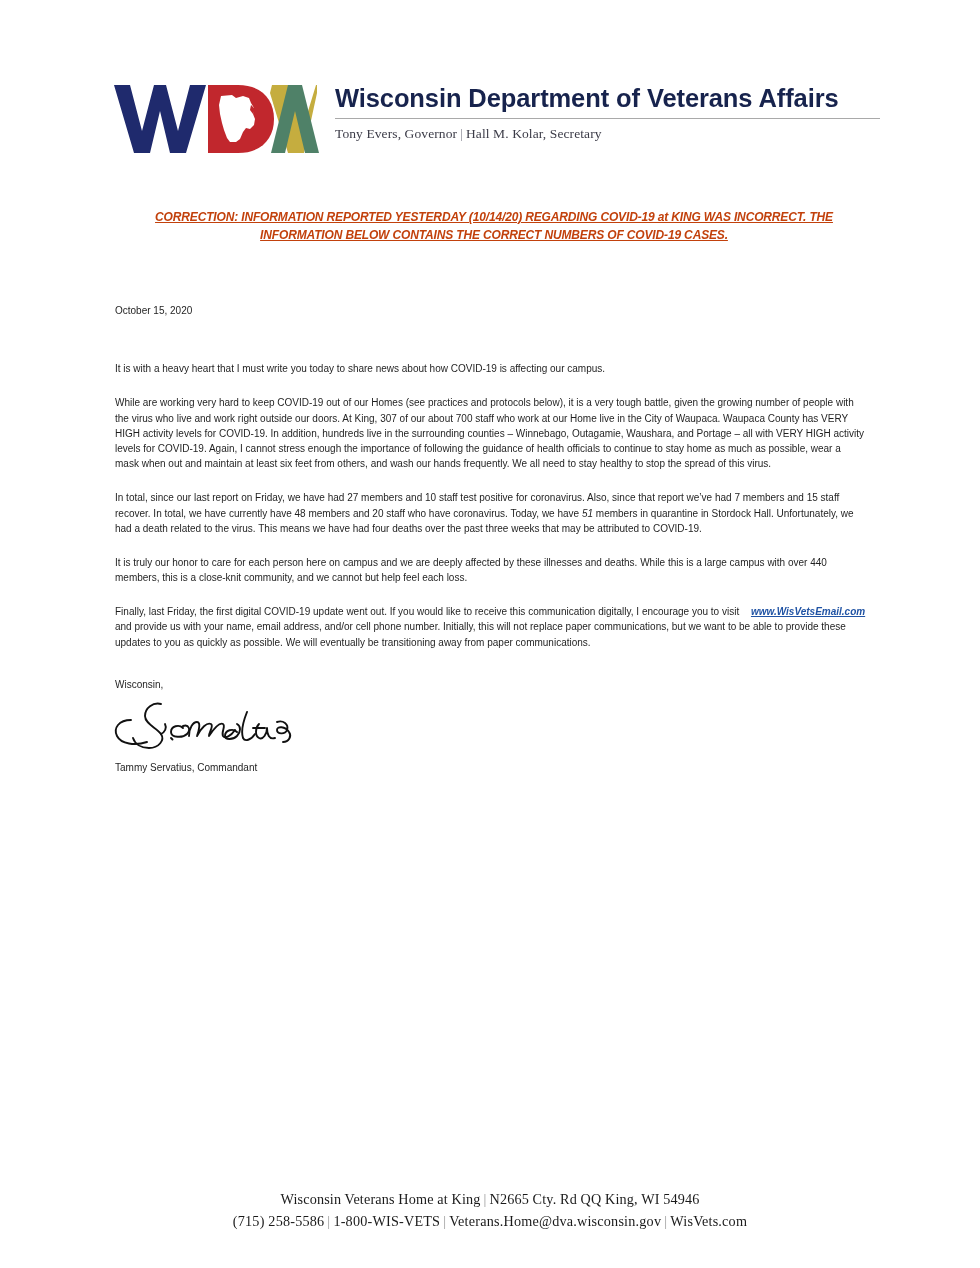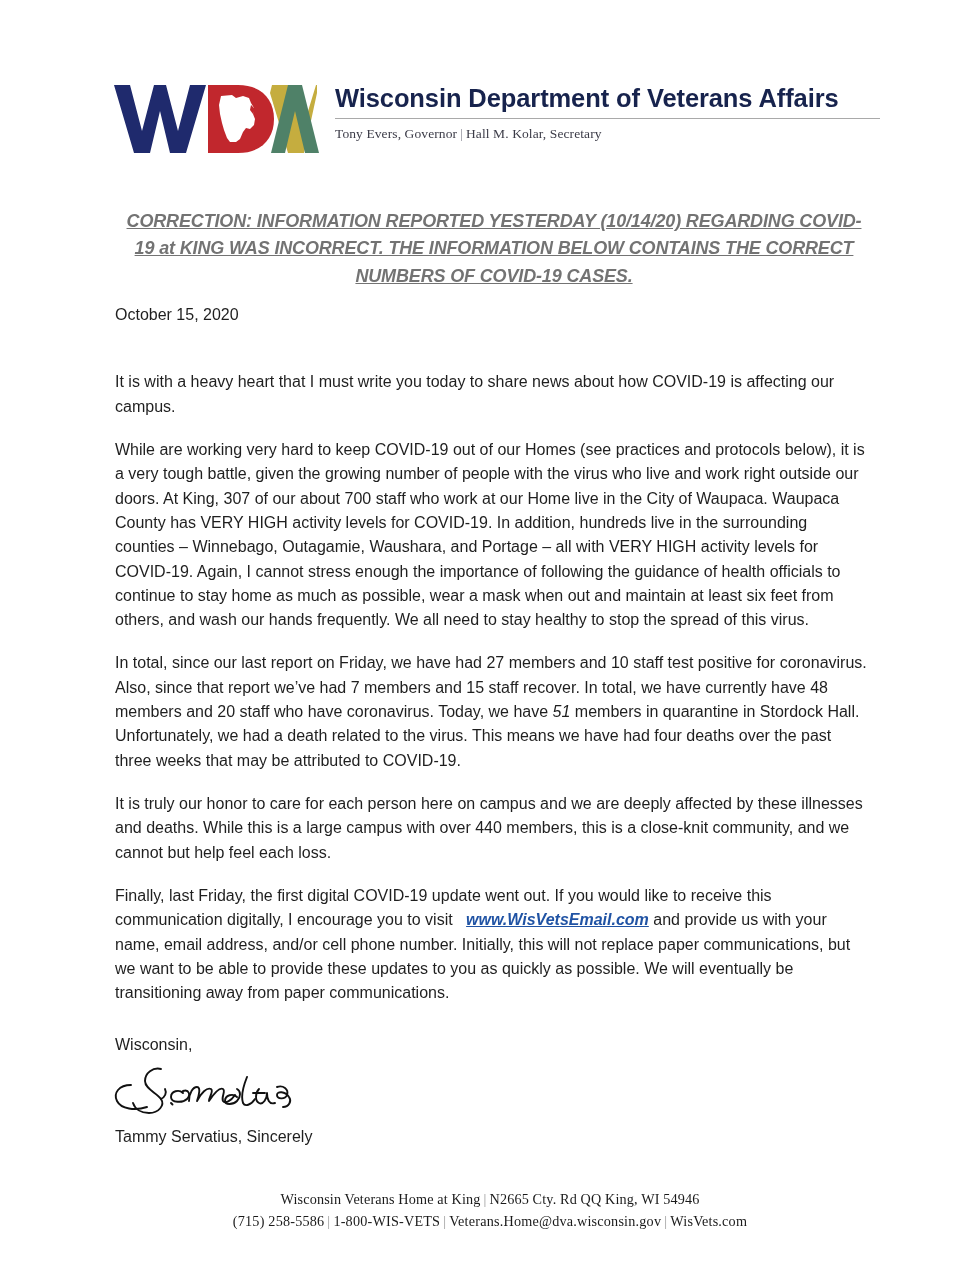--- a/index.html
+++ b/index.html
@@ -75,36 +75,36 @@
     padding: 0 3px;
   }
 
   
   .correction {
     position: absolute;
     top: 208px;
     left: 124px;
     width: 740px;
     text-align: center;
-    color: #737373;
+    color: #c2410c;
     font-weight: bold;
     font-style: italic;
     text-decoration: underline;
-    font-size: 18px;
+    font-size: 12px;
     line-height: 1.52;
     letter-spacing: -0.15px;
   }
 
   
   .letter {
     position: absolute;
     top: 303px;
     left: 115px;
     width: 752px;
-    font-size: 16px;
+    font-size: 10px;
     line-height: 1.52;
     color: #1f1f1f;
   }
   .letter p {
     margin: 0 0 19px 0;
   }
   .date-line { margin-bottom: 43px !important; }
   .salutation { margin-bottom: 24px !important; }
   .para { text-align: left; }
   .italic-num { font-style: italic; }
@@ -222,21 +222,21 @@
           <path d="M138,14 C134,24 132,34 134,40 C136,44 142,42 146,36"></path>
           <path d="M144,30 L156,30"></path>
           <path d="M150,26 C146,30 146,38 150,40 C154,42 158,36 158,30
                    C158,36 160,42 166,40"></path>
           <path d="M168,24 C174,22 180,26 178,32 C176,37 168,36 168,32
                    C168,28 176,28 180,34 C183,38 180,44 174,44"></path>
         </g>
       </svg>
     </div>
 
-    <p class="signer">Tammy Servatius, Sincerely</p>
+    <p class="signer">Tammy Servatius, Commandant</p>
   </div>
 
   <div class="footer">
     <div class="footer-line1">
       <span>Wisconsin Veterans Home at King</span><span class="sep">|</span><span>N2665 Cty. Rd QQ  King, WI 54946</span>
     </div>
     <div class="footer-line2">
       <span>(715) 258-5586</span><span class="sep">|</span><span>1-800-WIS-VETS</span><span class="sep">|</span><span>Veterans.Home@dva.wisconsin.gov</span><span class="sep">|</span><span>WisVets.com</span>
     </div>
   </div>

